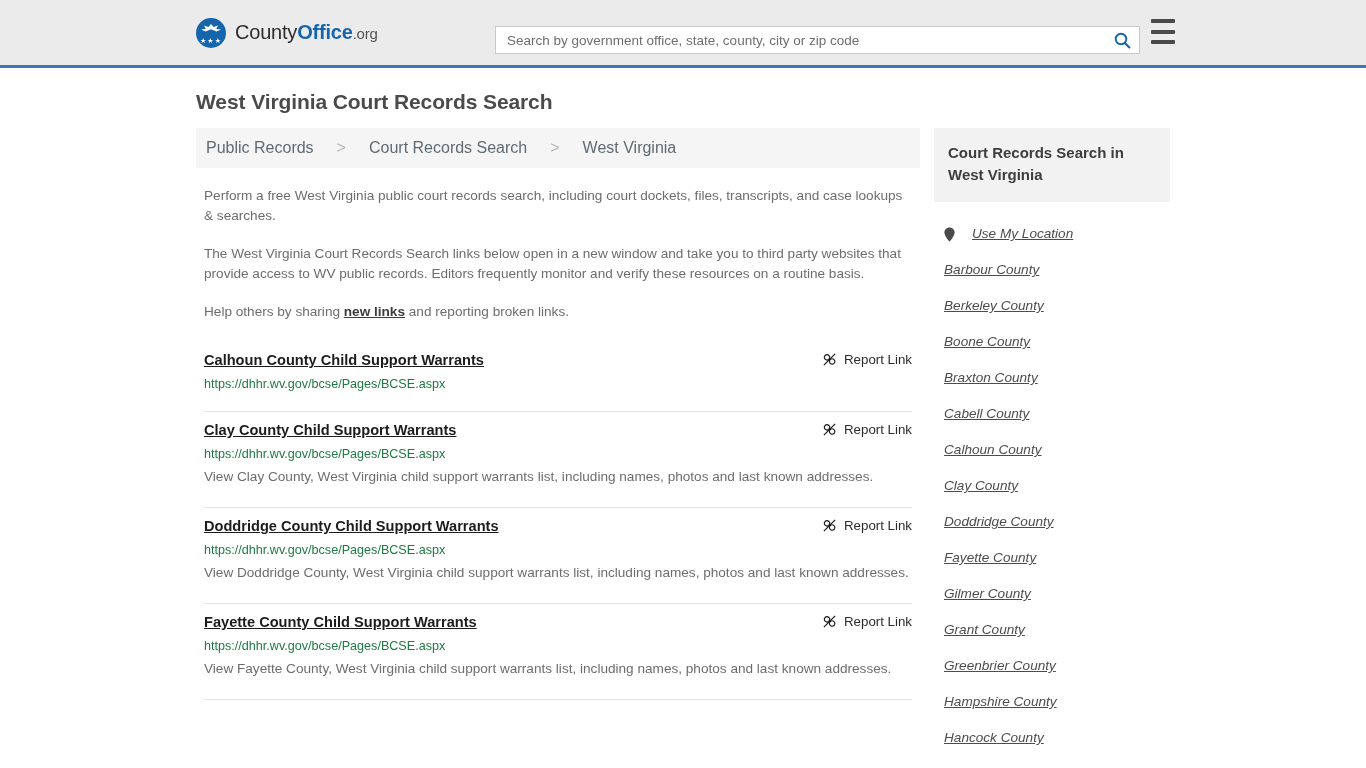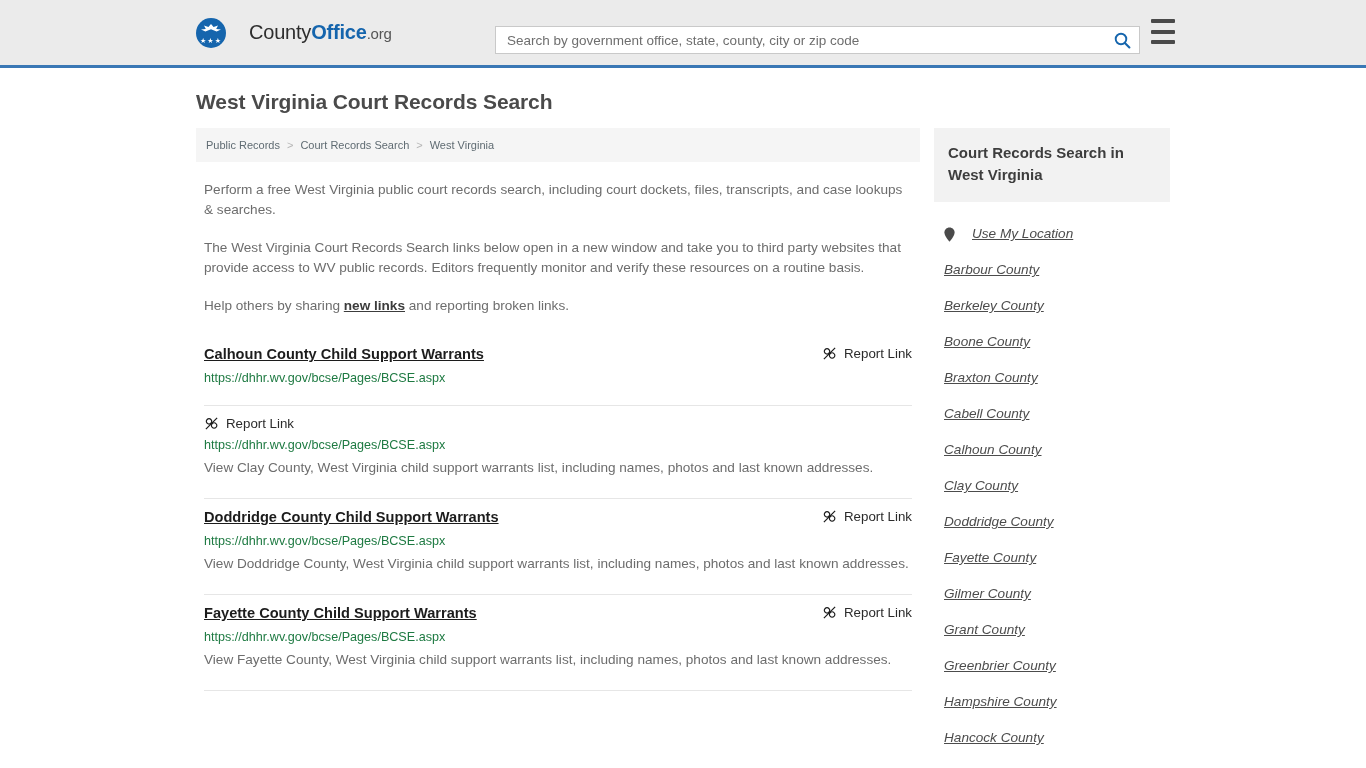--- a/index.html
+++ b/index.html
@@ -48,21 +48,21 @@
   .logo-mark .stars {
     position: absolute;
     bottom: 4px; left: 0; right: 0;
     text-align: center;
     color: #ffffff;
     font-size: 7px;
     letter-spacing: 1px;
     line-height: 7px;
   }
   .logo-text {
-    margin-left: 23px;
+    margin-left: 9px;
     font-size: 20px;
     color: #2d2d2d;
     letter-spacing: -0.2px;
     white-space: nowrap;
   }
   .logo-text .accent { color: #1565ad; font-weight: bold; }
   .logo-text .bold1 { font-weight: normal; }
   .logo-text .tld { font-size: 15px; color: #555; }
 
   .search-wrap {
@@ -134,26 +134,26 @@
     align-items: flex-start;
     gap: 14px;
   }
   .col-main { width: 724px; flex: 0 0 724px; }
   .col-side { width: 236px; flex: 0 0 236px; }
 
   
   .breadcrumb {
     background: #f5f5f5;
     padding: 11px 10px 11px 10px;
-    font-size: 11px;
+    font-size: 16px;
     color: #7b7b7b;
     display: flex;
     align-items: flex-end;
     flex-wrap: wrap;
-    gap: 0;
+    gap: 16px;
   }
   .breadcrumb a {
     color: #5f6b72;
     text-decoration: none;
     cursor: pointer;
   }
   .breadcrumb .sep { margin: 0 7px; color: #b5b5b5; }
   .breadcrumb .current { color: #5f6b72; }
 
   
@@ -312,20 +312,21 @@
                 <line x1="2.0" y1="14.0" x2="14.0" y2="2.0" stroke="#1c1c1c" stroke-width="1.3"></line>
               </svg>
               <span>Report Link</span>
             </span>
           </div>
           <a class="result-url" href="#">https://dhhr.wv.gov/bcse/Pages/BCSE.aspx</a>
         </div>
 
         <div class="result">
           <div class="result-head">
+            <a class="result-title" href="#">Clay County Child Support Warrants</a>
             <span class="report-link">
               <svg width="15" height="15" viewBox="0 0 16 16">
                 <path d="M5.2 3.1 A2.6 2.6 0 0 1 8 5.9 A2.6 2.6 0 0 1 5.2 8.7 A2.6 2.6 0 0 1 2.4 5.9 A2.6 2.6 0 0 1 5.2 3.1 Z" fill="none" stroke="#1c1c1c" stroke-width="1.25" transform="rotate(45 5.5 6)"></path>
                 <path d="M10.8 7.3 A2.6 2.6 0 0 1 13.6 10.1 A2.6 2.6 0 0 1 10.8 12.9 A2.6 2.6 0 0 1 8 10.1 A2.6 2.6 0 0 1 10.8 7.3 Z" fill="none" stroke="#1c1c1c" stroke-width="1.25" transform="rotate(45 10.8 10.1)"></path>
                 <line x1="2.0" y1="14.0" x2="14.0" y2="2.0" stroke="#1c1c1c" stroke-width="1.3"></line>
               </svg>
               <span>Report Link</span>
             </span>
           </div>
           <a class="result-url" href="#">https://dhhr.wv.gov/bcse/Pages/BCSE.aspx</a>

